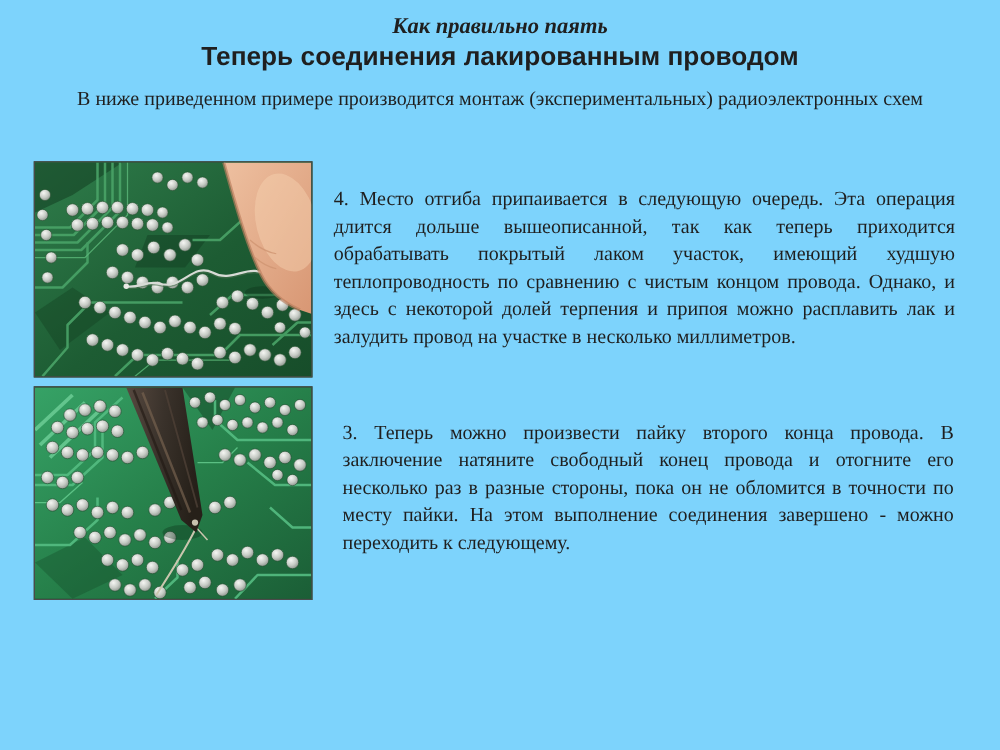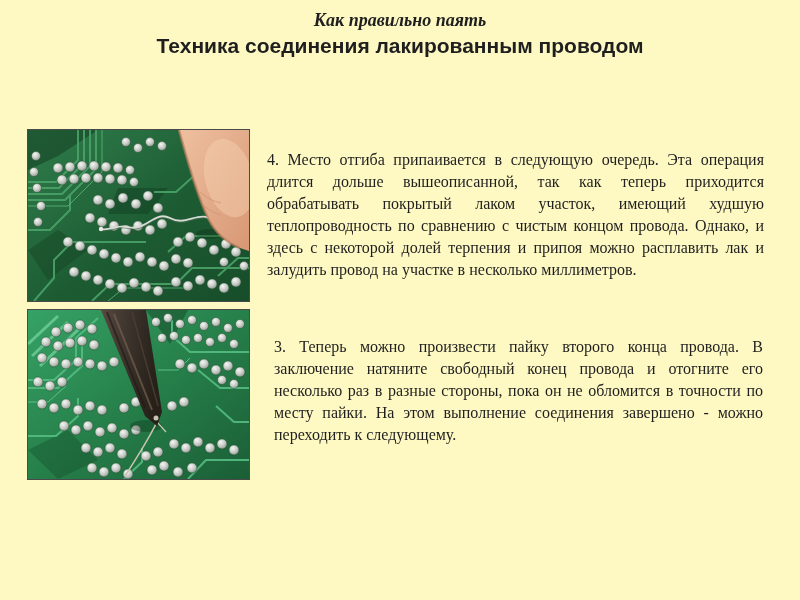--- a/index.html
+++ b/index.html
@@ -1,17 +1,17 @@
 <!DOCTYPE html>
 <html><head>
 <meta charset="utf-8">
 <style>
   html,body{margin:0;padding:0;background:#ffffff;}
   .page{
-    position:relative;width:800px;height:600px;background:#fef9c3;
+    position:relative;width:800px;height:600px;background:#7dd3fc;
     font-family:"Liberation Serif", serif;color:#1f1f1f;overflow:hidden;
   }
   .title{
     position:absolute;top:10px;left:0;width:100%;margin:0;text-align:center;
     font-family:"Liberation Serif", serif;font-style:italic;font-weight:bold;font-size:18px;
   }
   .subtitle{
     position:absolute;top:34px;left:0;width:100%;margin:0;text-align:center;
     font-family:"Liberation Sans", sans-serif;font-weight:bold;font-size:21px;
   }
@@ -32,21 +32,22 @@
   }
   .step4{left:267px;top:149px;width:497px;}
   .step5{left:274px;top:336px;width:489px;}
 </style>
 </head>
 <body>
 
 <div class="page">
 
   <h1 class="title">Как правильно паять</h1>
-  <h2 class="subtitle">Техника соединения лакированным проводом</h2>
+  <h2 class="subtitle">Теперь соединения лакированным проводом</h2>
+  <p class="intro">В ниже приведенном примере производится монтаж (экспериментальных) радиоэлектронных схем</p>
 
   <figure class="photo photo1">
     <svg viewBox="0 0 221 171" xmlns="http://www.w3.org/2000/svg">
       <defs>
         <linearGradient id="pcb1" x1="0" y1="0" x2="1" y2="1">
           <stop offset="0" stop-color="#2f7d4b"></stop>
           <stop offset="0.55" stop-color="#1d5c33"></stop>
           <stop offset="1" stop-color="#174d2a"></stop>
         </linearGradient>
         <radialGradient id="sg1" cx="0.38" cy="0.32" r="0.75">

